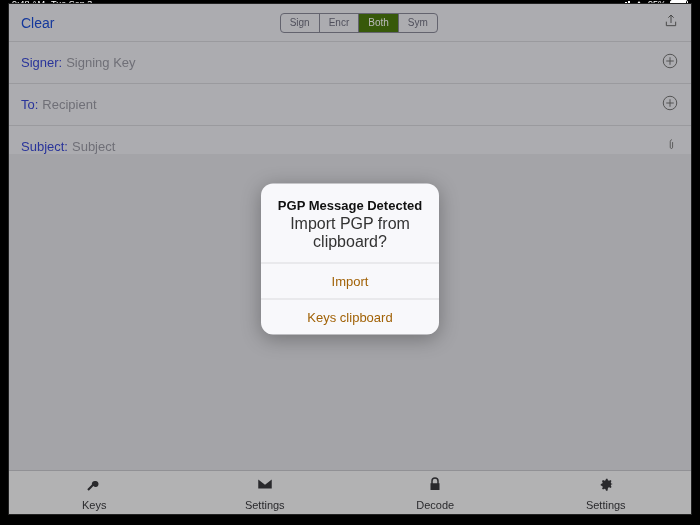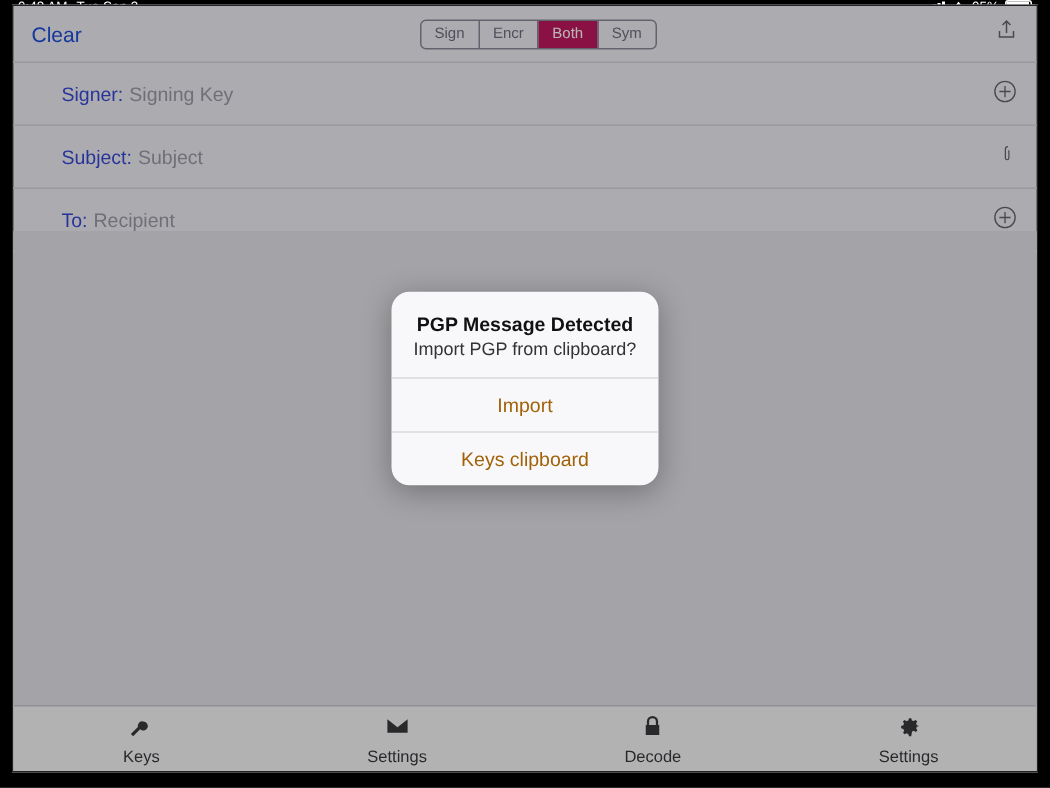--- a/index.html
+++ b/index.html
@@ -28,26 +28,26 @@
 
   
   .dim { position: absolute; inset: 0; background: rgba(0,0,0,0.28); }
 
   
   .topbar { height: 38px; display: flex; align-items: center; justify-content: space-between; padding: 0 12px; border-bottom: 1px solid #d6d6db; }
   .topbar .clear { font-size: 14px; color: #1d4ed8; }
   .segmented { display: flex; border: 1px solid #8a8a99; border-radius: 4px; overflow: hidden; height: 20px; }
   .segmented div { font-size: 10px; color: #6f6f80; padding: 0 9px; display: flex; align-items: center; border-right: 1px solid #8a8a99; text-align: center; }
   .segmented div:last-child { border-right: none; }
-  .segmented .active { background: #be185d; color: #fff; }
+  .segmented .active { background: #4d7c0f; color: #fff; }
   .share-icon svg { width: 16px; height: 16px; stroke: #666; fill: none; stroke-width: 1.5; }
 
   
   .row { display: flex; align-items: center; justify-content: space-between; padding: 10px 12px; border-bottom: 1px solid #d6d6db; font-size: 13px; }
-  .row .label { color: #3a49d6; margin-left: 20px; }
+  .row .label { color: #3a49d6; }
   .row .placeholder { color: #9a9aa5; margin-left: 4px; }
   .row .pair { display: flex; align-items: baseline; }
   .plus-icon svg { width: 18px; height: 18px; stroke: #666; fill: none; stroke-width: 1.2; }
   .clip-icon svg { width: 14px; height: 18px; stroke: #666; fill: none; stroke-width: 1.4; }
 
   
   .bodyarea { flex: 1; background: #e4e4e9; }
 
   
   .tabbar { position: absolute; bottom: 0; left: 0; right: 0; height: 44px; background: #f7f7f9; border-top: 1px solid #c9c9cf; display: flex; }
@@ -56,21 +56,21 @@
 
   
   .alert {
     position: absolute; left: 50%; top: 50%; transform: translate(-50%, -50%);
     width: 178px; background: #f8f8fb; border-radius: 12px;
     box-shadow: 0 4px 20px rgba(0,0,0,0.3); overflow: hidden;
     font-size: 12px; text-align: center;
   }
   .alert-head { padding: 14px 12px 12px; }
   .alert-title { font-weight: 600; font-size: 13px; color: #111; margin-bottom: 2px; }
-  .alert-msg { font-size: 12px; color: #333; }
+  .alert-msg { font-size: 16px; color: #333; }
   .alert-btn { border-top: 1px solid #d9d9de; padding: 10px 0; color: #a16207; font-size: 13px; }
   .alert-btn:first-of-type { }
 </style>
 </head>
 <body>
 
 <div class="statusbar">
   <div class="left">
     <span>9:48 AM</span>
     <span>Tue Sep 3</span>
@@ -115,39 +115,39 @@
     <span class="plus-icon">
       <svg viewBox="0 0 24 24">
           <circle cx="12" cy="12" r="9"></circle>
           <path d="M12 7v10M7 12h10"></path>
         </svg>
     </span>
   </div>
 
   <div class="row">
     <span class="pair">
-      <span class="label">Subject:</span>
-      <span class="placeholder">Subject</span>
-    </span>
-    <span class="clip-icon">
-      <svg viewBox="0 0 24 24">
-          <path d="M12 3c-2 0-3 1.5-3 3v10c0 1 .8 2 2 2s2-1 2-2V7"></path>
-        </svg>
-    </span>
-  </div>
-
-  <div class="row">
-    <span class="pair">
       <span class="label">To:</span>
       <span class="placeholder">Recipient</span>
     </span>
     <span class="plus-icon">
       <svg viewBox="0 0 24 24">
           <circle cx="12" cy="12" r="9"></circle>
           <path d="M12 7v10M7 12h10"></path>
+        </svg>
+    </span>
+  </div>
+
+  <div class="row">
+    <span class="pair">
+      <span class="label">Subject:</span>
+      <span class="placeholder">Subject</span>
+    </span>
+    <span class="clip-icon">
+      <svg viewBox="0 0 24 24">
+          <path d="M12 3c-2 0-3 1.5-3 3v10c0 1 .8 2 2 2s2-1 2-2V7"></path>
         </svg>
     </span>
   </div>
 
   <div class="bodyarea" style="position:absolute; top:150px; bottom:44px; left:0; right:0;"></div>
 
   <div class="tabbar">
     <div class="tab">
       <svg viewBox="0 0 24 24">
           <path d="M14 8a4 4 0 1 1-2.8 6.8L5 21l-2-2 6.2-6.2A4 4 0 0 1 14 8z"></path>

